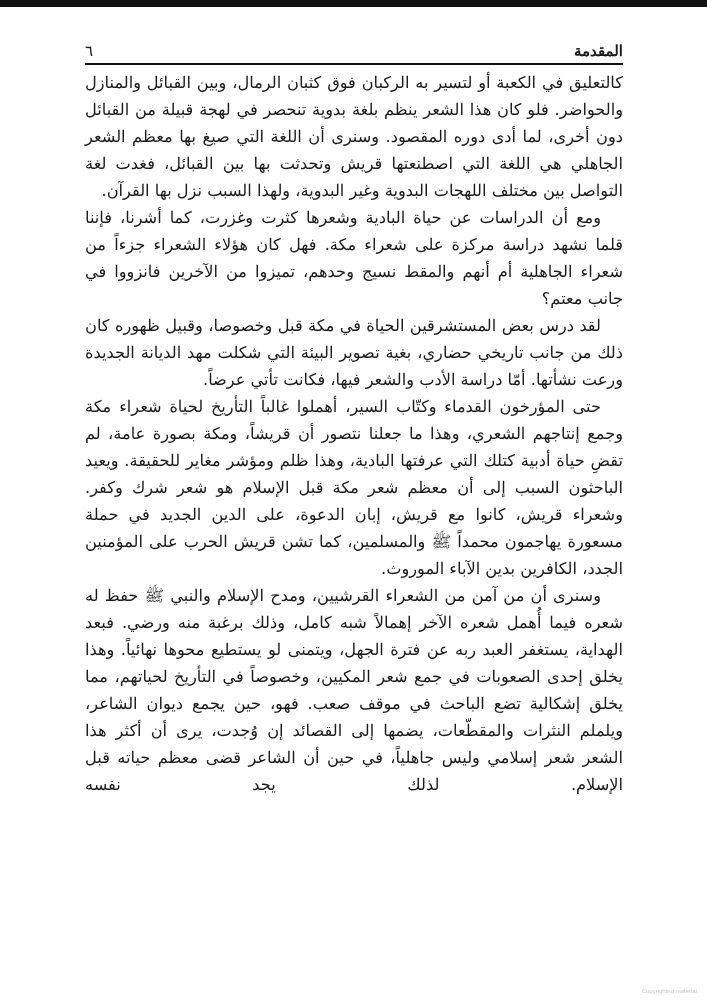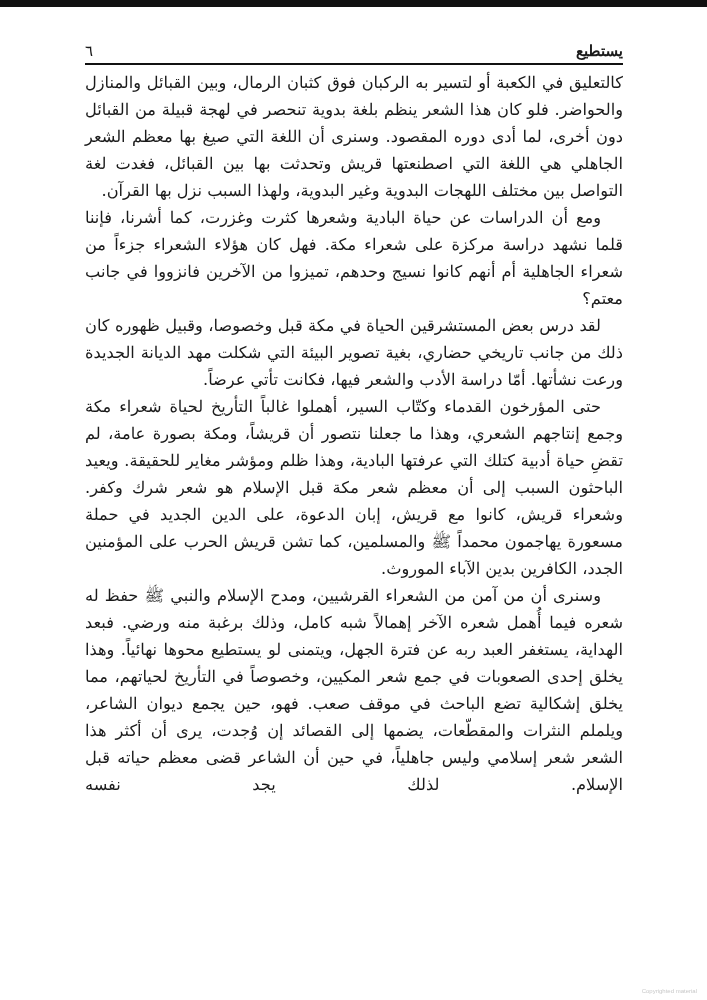--- a/index.html
+++ b/index.html
@@ -22,25 +22,25 @@
     .copyright { position: absolute; right: 10px; bottom: 6px; font-family: "Liberation Sans", sans-serif;
       font-size: 6px; color: #c8c8c8; direction: ltr; }
   </style>
 </head>
 <body>
 
 <div class="top-bar"></div>
 
 <div class="page">
   <div class="running-head">
-    <span class="title">يستطيع</span>
+    <span class="title">المقدمة</span>
     <span class="pno">٦</span>
   </div>
   <div class="body-text">
     <p class="cont">كالتعليق في الكعبة أو لتسير به الركبان فوق كثبان الرمال، وبين القبائل والمنازل والحواضر. فلو كان هذا الشعر ينظم بلغة بدوية تنحصر في لهجة قبيلة من القبائل دون أخرى، لما أدى دوره المقصود. وسنرى أن اللغة التي صيغ بها معظم الشعر الجاهلي هي اللغة التي اصطنعتها قريش وتحدثت بها بين القبائل، فغدت لغة التواصل بين مختلف اللهجات البدوية وغير البدوية، ولهذا السبب نزل بها القرآن.</p>
-    <p>ومع أن الدراسات عن حياة البادية وشعرها كثرت وغزرت، كما أشرنا، فإننا قلما نشهد دراسة مركزة على شعراء مكة. فهل كان هؤلاء الشعراء جزءاً من شعراء الجاهلية أم أنهم كانوا نسيج وحدهم، تميزوا من الآخرين فانزووا في جانب معتم؟</p>
+    <p>ومع أن الدراسات عن حياة البادية وشعرها كثرت وغزرت، كما أشرنا، فإننا قلما نشهد دراسة مركزة على شعراء مكة. فهل كان هؤلاء الشعراء جزءاً من شعراء الجاهلية أم أنهم والمقط نسيج وحدهم، تميزوا من الآخرين فانزووا في جانب معتم؟</p>
     <p>لقد درس بعض المستشرقين الحياة في مكة قبل وخصوصا، وقبيل ظهوره كان ذلك من جانب تاريخي حضاري، بغية تصوير البيئة التي شكلت مهد الديانة الجديدة ورعت نشأتها. أمّا دراسة الأدب والشعر فيها، فكانت تأتي عرضاً.</p>
     <p>حتى المؤرخون القدماء وكتّاب السير، أهملوا غالباً التأريخ لحياة شعراء مكة وجمع إنتاجهم الشعري، وهذا ما جعلنا نتصور أن قريشاً، ومكة بصورة عامة، لم تقضِ حياة أدبية كتلك التي عرفتها البادية، وهذا ظلم ومؤشر مغاير للحقيقة. ويعيد الباحثون السبب إلى أن معظم شعر مكة قبل الإسلام هو شعر شرك وكفر. وشعراء قريش، كانوا مع قريش، إبان الدعوة، على الدين الجديد في حملة مسعورة يهاجمون محمداً ﷺ والمسلمين، كما تشن قريش الحرب على المؤمنين الجدد، الكافرين بدين الآباء الموروث.</p>
     <p class="last">وسنرى أن من آمن من الشعراء القرشيين، ومدح الإسلام والنبي ﷺ حفظ له شعره فيما أُهمل شعره الآخر إهمالاً شبه كامل، وذلك برغبة منه ورضي. فبعد الهداية، يستغفر العبد ربه عن فترة الجهل، ويتمنى لو يستطيع محوها نهائياً. وهذا يخلق إحدى الصعوبات في جمع شعر المكيين، وخصوصاً في التأريخ لحياتهم، مما يخلق إشكالية تضع الباحث في موقف صعب. فهو، حين يجمع ديوان الشاعر، ويلملم النثرات والمقطّعات، يضمها إلى القصائد إن وُجدت، يرى أن أكثر هذا الشعر شعر إسلامي وليس جاهلياً، في حين أن الشاعر قضى معظم حياته قبل الإسلام. لذلك يجد نفسه</p>
   </div>
 </div>
 
 <div class="copyright">Copyrighted material</div>
 
 </body></html>

